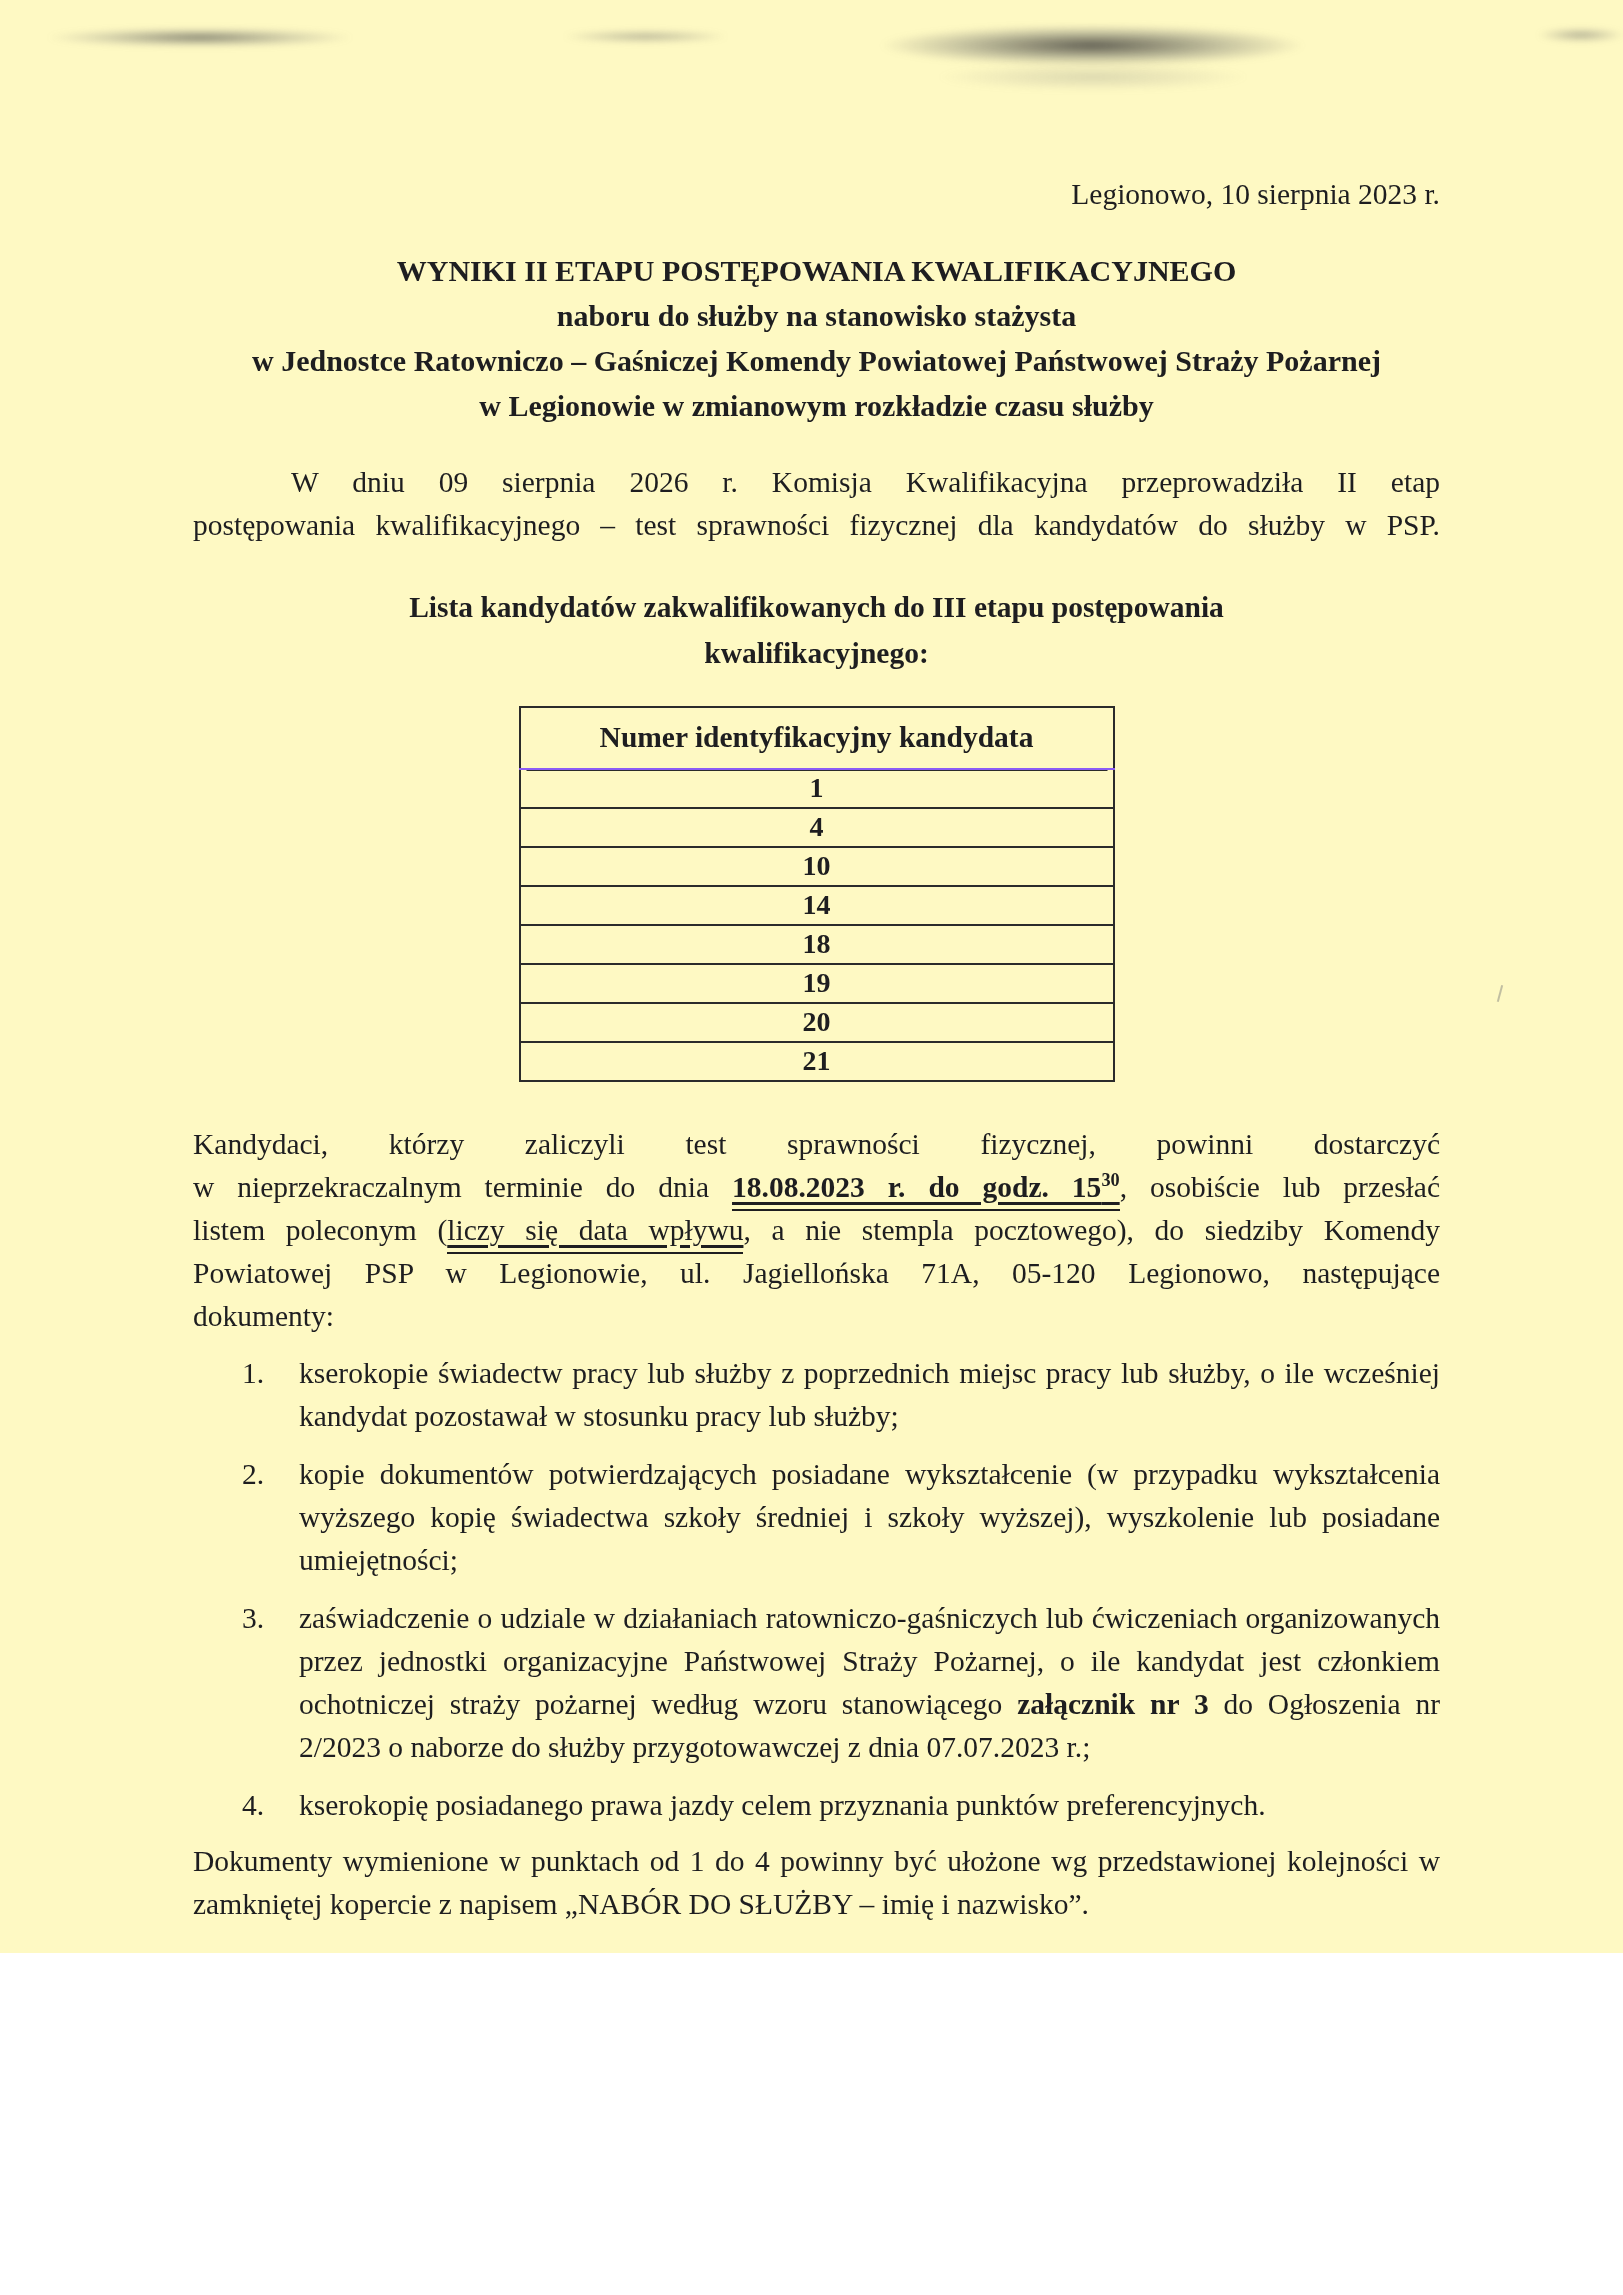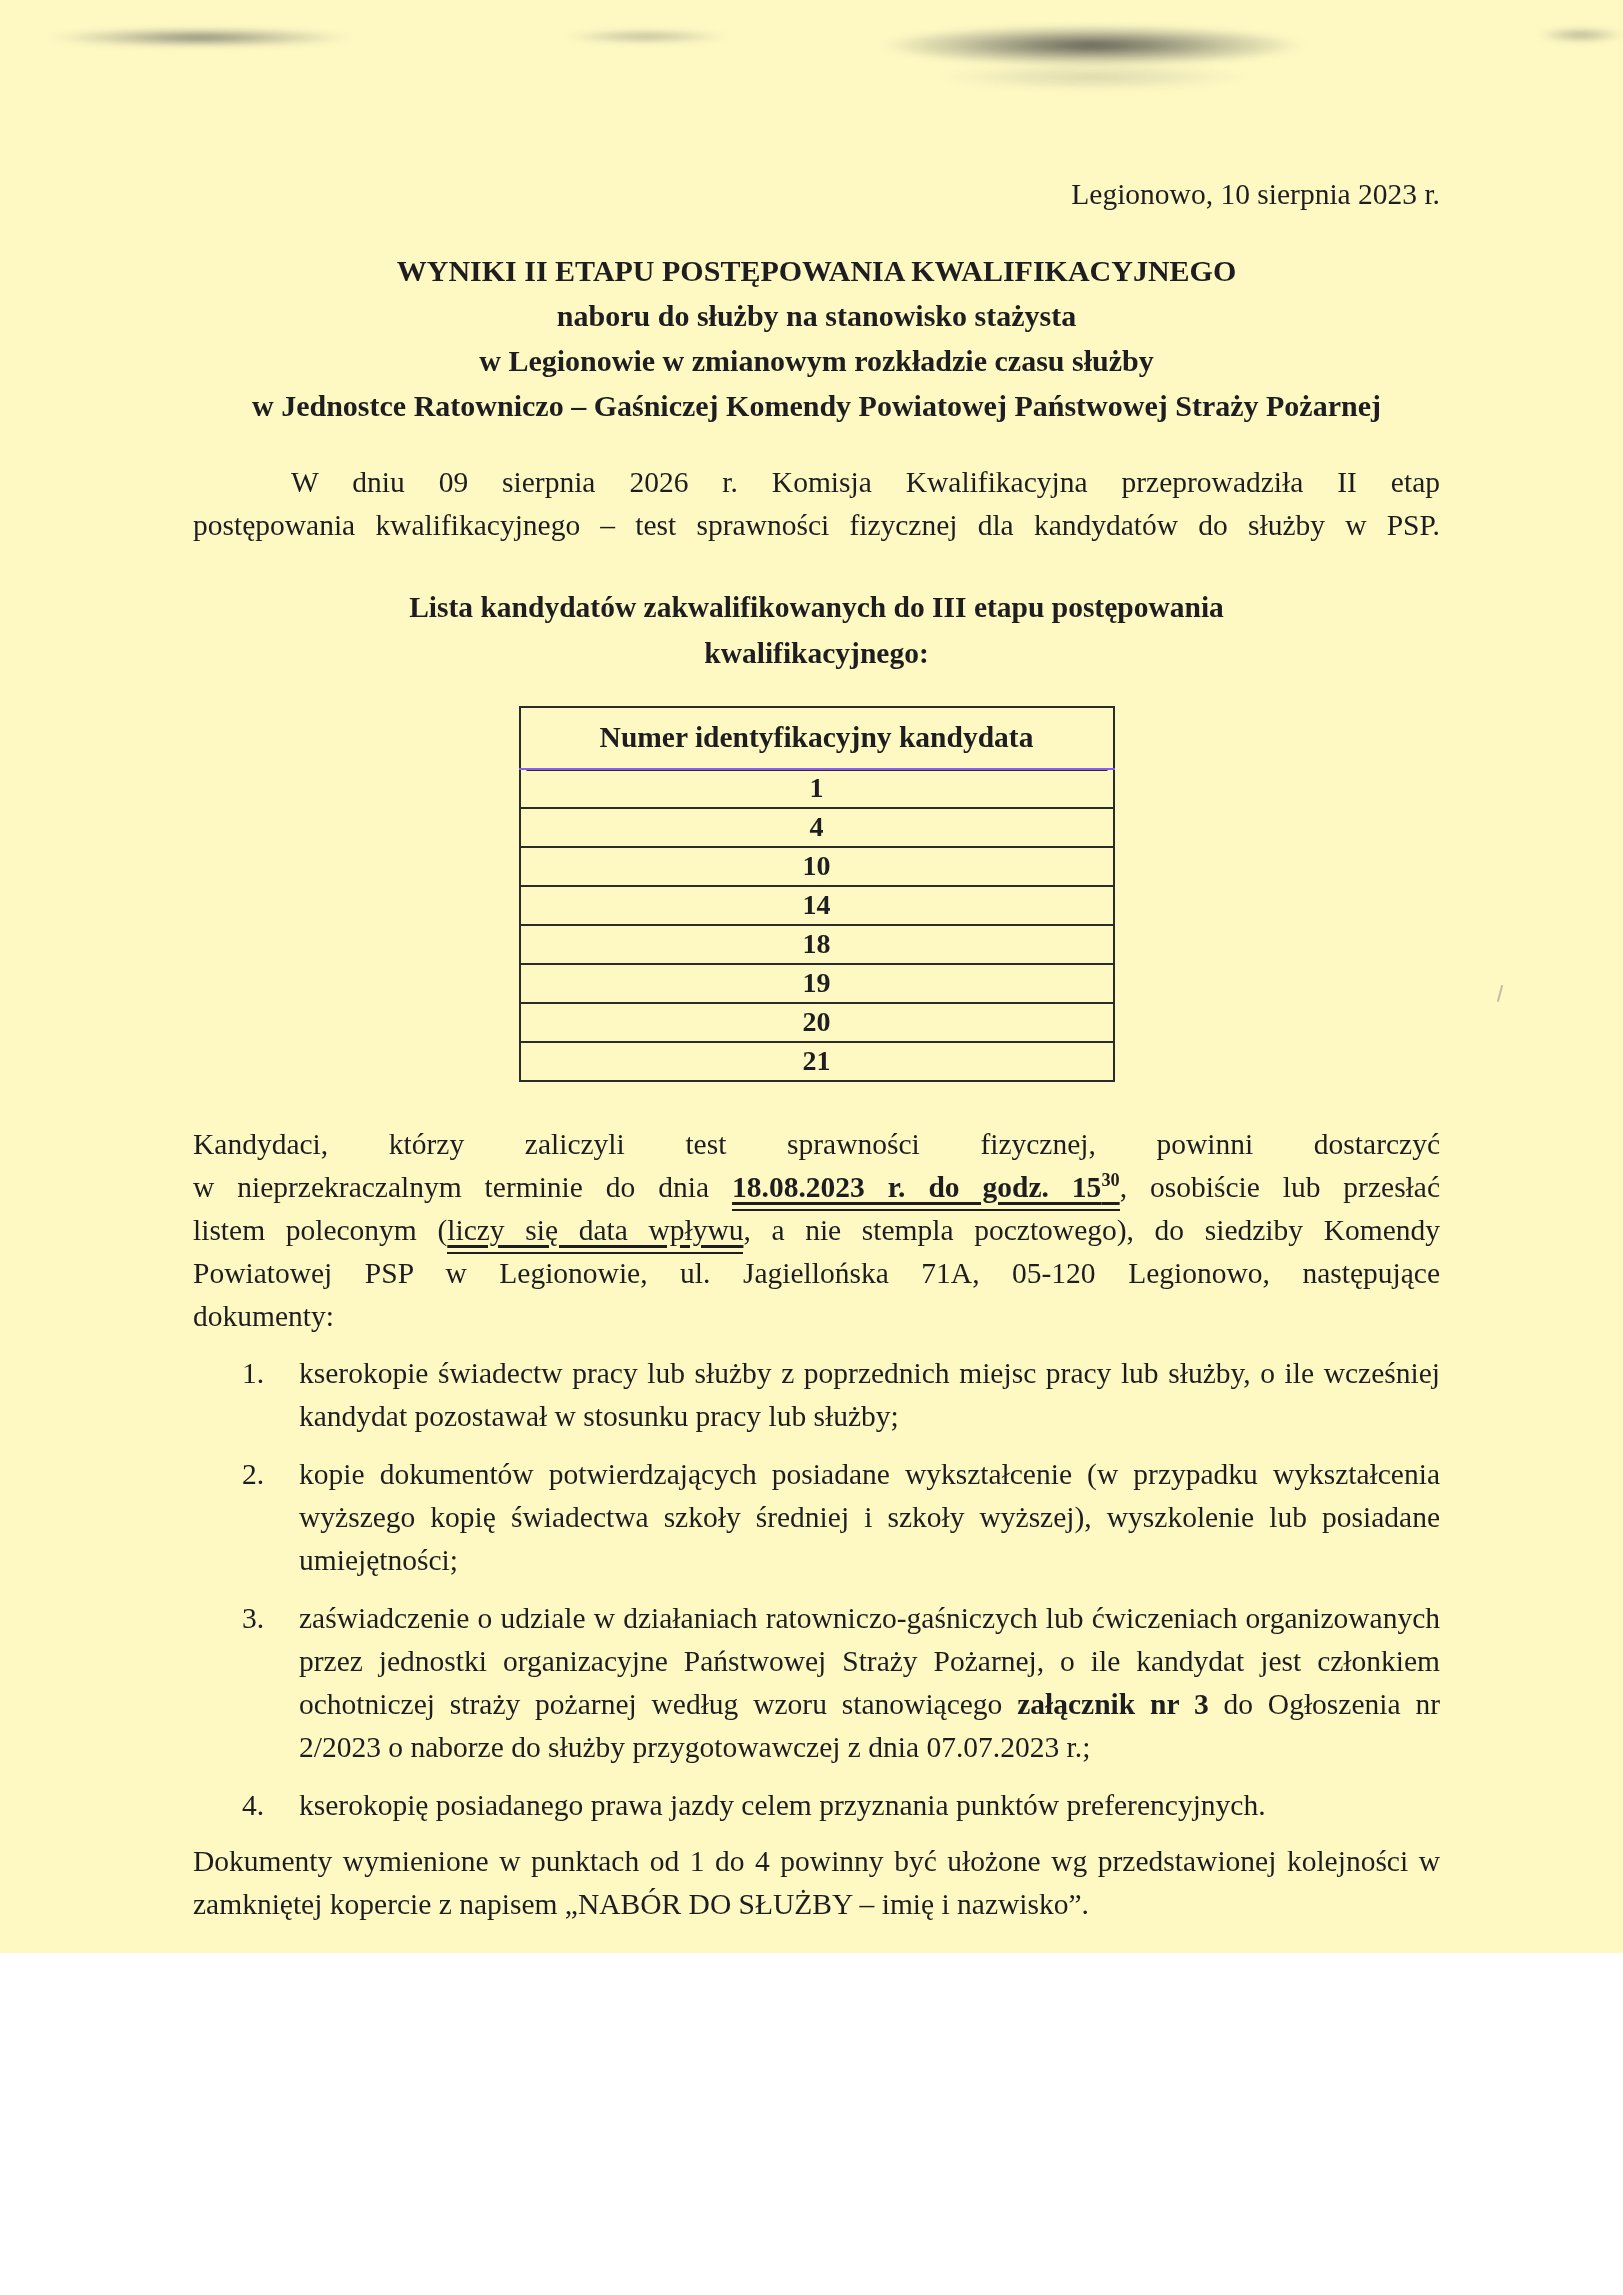--- a/index.html
+++ b/index.html
@@ -100,22 +100,22 @@
   <div class="smudge sm-t4"></div>
   <div class="artifact-slash"></div>
 
   <div class="content">
 
     <div class="date-line">Legionowo, 10 sierpnia 2023 r.</div>
 
     <div class="title-block">
       <div class="tline">WYNIKI II ETAPU POSTĘPOWANIA KWALIFIKACYJNEGO</div>
       <div class="tline">naboru do służby na stanowisko stażysta</div>
+      <div class="tline">w Jednostce Ratowniczo – Gaśniczej Komendy Powiatowej Państwowej Straży Pożarnej</div>
       <div class="tline">w Legionowie w zmianowym rozkładzie czasu służby</div>
-      <div class="tline">w Jednostce Ratowniczo – Gaśniczej Komendy Powiatowej Państwowej Straży Pożarnej</div>
     </div>
 
     <div class="intro">
       <div class="line fj" style="padding-left:98px;">W dniu 09 sierpnia 2026 r. Komisja Kwalifikacyjna przeprowadziła II etap</div>
       <div class="line fj">postępowania kwalifikacyjnego – test sprawności fizycznej dla kandydatów do służby w PSP.</div>
     </div>
 
     <div class="list-heading">
       <div class="hline">Lista kandydatów zakwalifikowanych do III etapu postępowania</div>
       <div class="hline">kwalifikacyjnego:</div>

